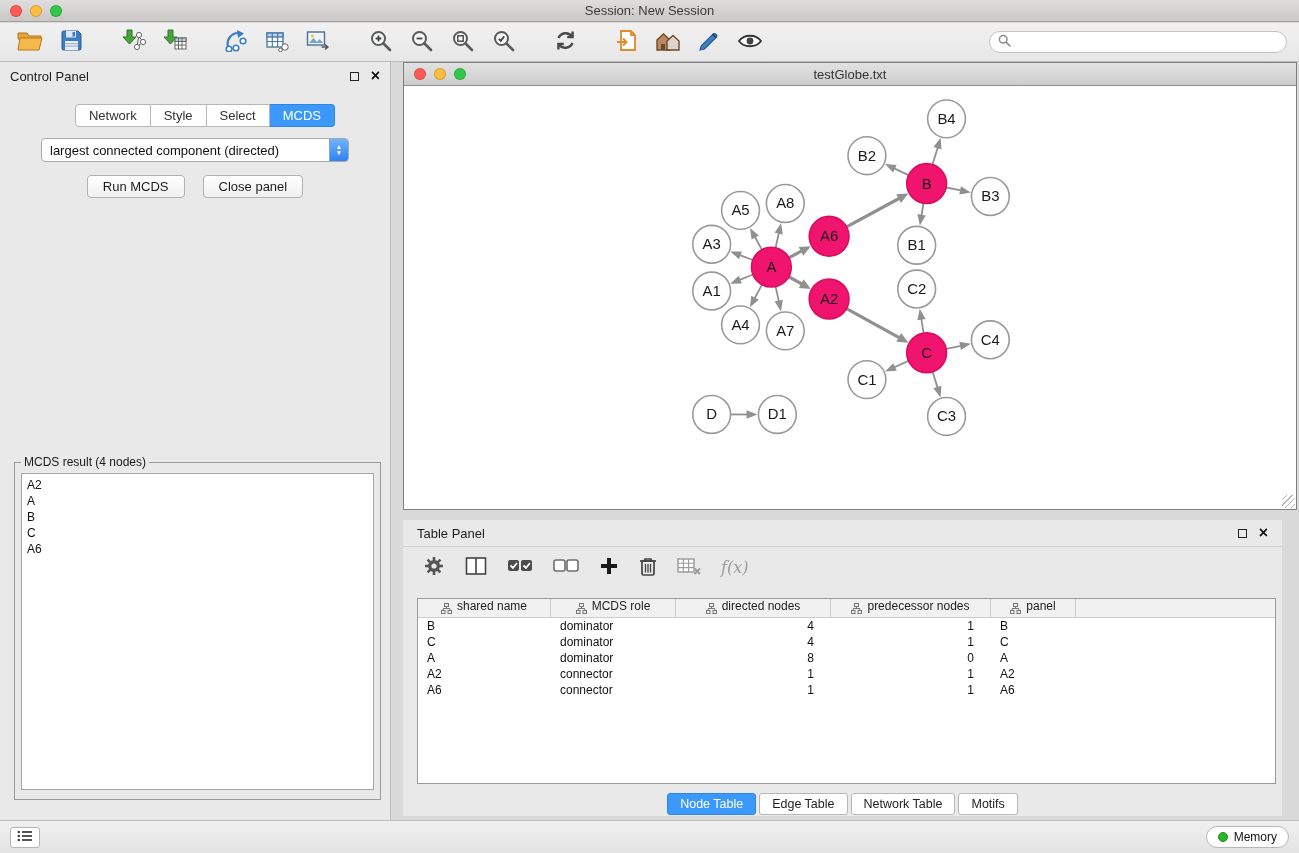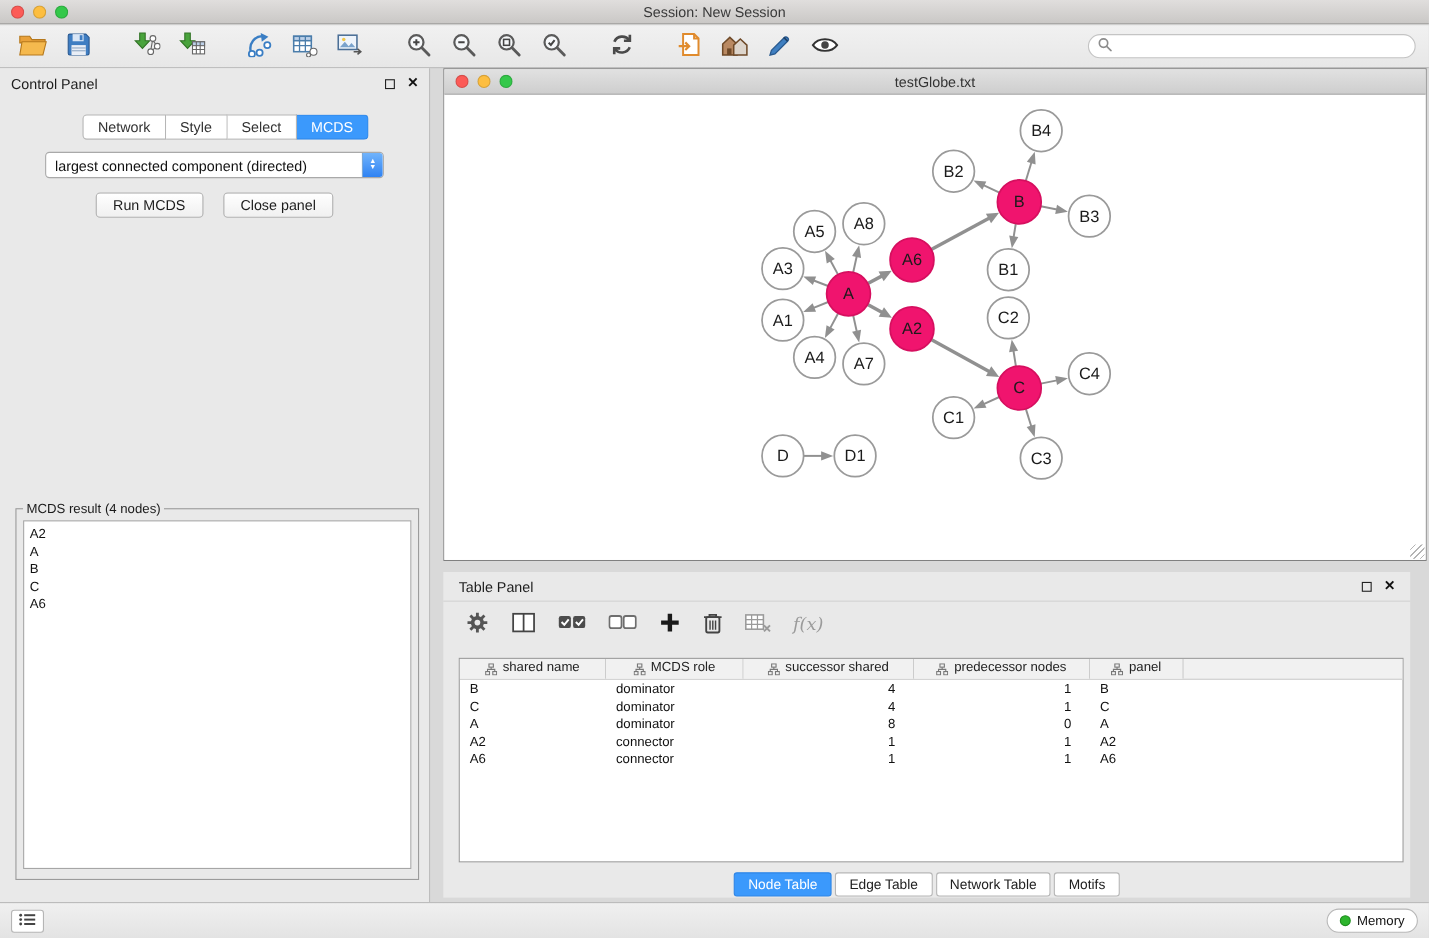--- a/index.html
+++ b/index.html
@@ -490,21 +490,21 @@
         </div>
         <div class="th" style="width: 155px;">
           <span class="col-icon">
             <svg width="11" height="11" viewBox="0 0 11 11">
               <rect x="3.5" y="0.5" width="4" height="3" fill="none" stroke="#777"></rect>
               <rect x="0.5" y="7.5" width="3.5" height="3" fill="none" stroke="#777"></rect>
               <rect x="7" y="7.5" width="3.5" height="3" fill="none" stroke="#777"></rect>
               <path d="M5.5 3.5 V5.5 M2.2 7.5 V5.5 H8.8 V7.5" fill="none" stroke="#777"></path>
             </svg>
           </span>
-          <span>successor shared</span>
+          <span>directed nodes</span>
         </div>
         <div class="th" style="width: 160px;">
           <span class="col-icon">
             <svg width="11" height="11" viewBox="0 0 11 11">
               <rect x="3.5" y="0.5" width="4" height="3" fill="none" stroke="#777"></rect>
               <rect x="0.5" y="7.5" width="3.5" height="3" fill="none" stroke="#777"></rect>
               <rect x="7" y="7.5" width="3.5" height="3" fill="none" stroke="#777"></rect>
               <path d="M5.5 3.5 V5.5 M2.2 7.5 V5.5 H8.8 V7.5" fill="none" stroke="#777"></path>
             </svg>
           </span>

